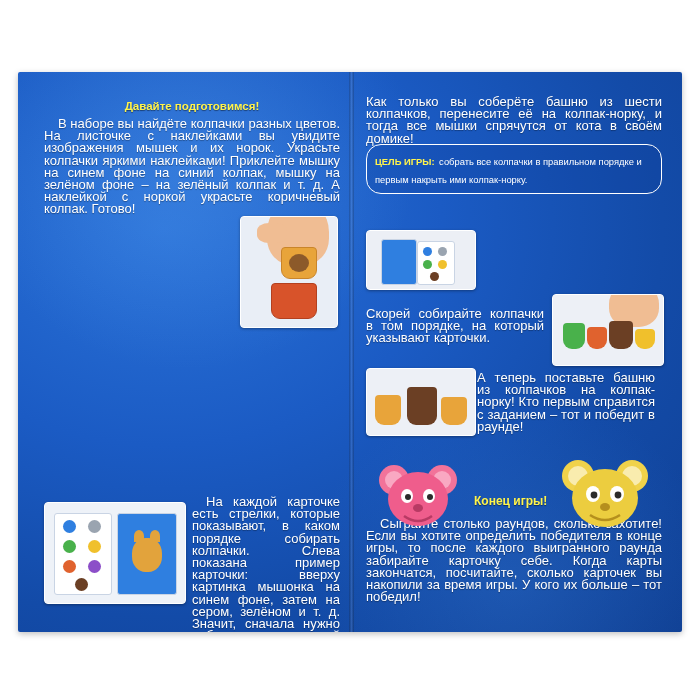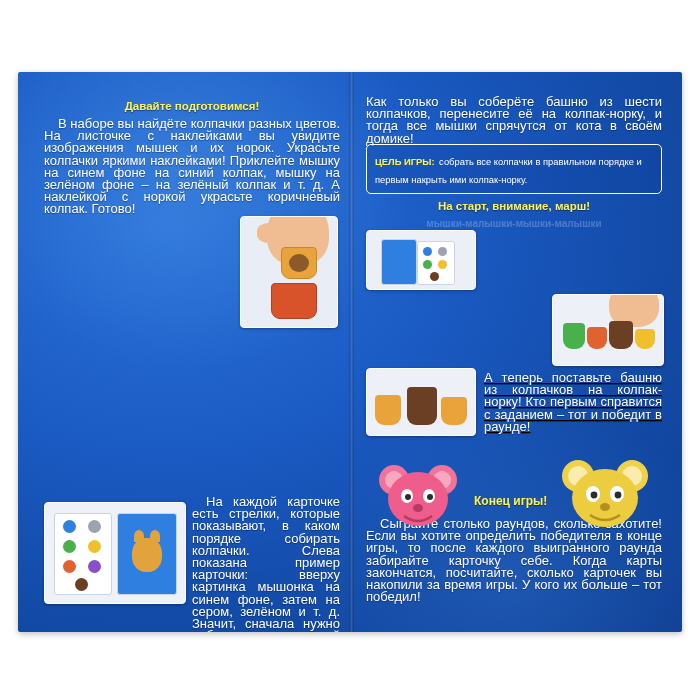--- a/index.html
+++ b/index.html
@@ -88,21 +88,21 @@
 
   .block { position: absolute; }
 
   
   .goalbox {
     position: absolute;
     left: 0; top: 0;
     width: 296px;
     box-sizing: border-box;
     border: 1.6px solid #ffffff;
-    border-radius: 5px;
+    border-radius: 15px;
     padding: 6px 8px;
     background: rgba(10,60,150,0.25);
   }
   .goalbox .lbl {
     color: #fff44d;
     font-weight: bold;
     font-size: 9.4px;
   }
   .goalbox .body {
     color: #ffffff;
@@ -217,24 +217,20 @@
 
       <div class="block" style="left:0; top:24px; width:296px;">
         <p class="txt noind">Как только вы соберёте башню из шести колпачков, перенесите её на колпак-норку, и тогда все мышки спрячутся от кота в своём домике!</p>
       </div>
 
       <div class="goalbox" style="top:72px;">
         <span class="lbl">ЦЕЛЬ ИГРЫ:</span>
         <span class="body">собрать все колпачки в правильном порядке и первым накрыть ими колпак-норку.</span>
       </div>
 
-      <div class="block" style="left:0; top:128px; width:296px;">
-        <h3 class="head">На старт, внимание, марш!</h3>
-        <div class="faded">мышки-малышки-мышки-малышки</div>
-      </div>
 
       <div class="photo" style="left:0; top:158px; width:108px; height:58px;">
         <div class="inner" style="background:#eceff5;">
           <div class="card" style="left:14px; top:8px; width:34px; height:44px; background:#2f7fe0;"></div>
           <div class="card" style="left:50px; top:10px; width:36px; height:42px;">
             <div class="dot" style="left:5px; top:5px; width:9px; height:9px; background:#2f7fe0;"></div>
             <div class="dot" style="left:20px; top:5px; width:9px; height:9px; background:#9aa4b0;"></div>
             <div class="dot" style="left:5px; top:18px; width:9px; height:9px; background:#49b14b;"></div>
             <div class="dot" style="left:20px; top:18px; width:9px; height:9px; background:#f0c02c;"></div>
             <div class="dot" style="left:12px; top:30px; width:9px; height:9px; background:#6b3f24;"></div>
@@ -244,29 +240,32 @@
 
       <div class="photo" style="left:186px; top:222px; width:110px; height:70px;">
         <div class="inner" style="background:#edf0f6;">
           <div class="hand" style="left:56px; top:-14px; width:50px; height:46px; background:#f0bd93;"></div>
           <div class="cup" style="left:10px; top:28px; width:22px; height:26px; background:#49b14b;"></div>
           <div class="cup" style="left:34px; top:32px; width:20px; height:22px; background:#e0622e;"></div>
           <div class="cup" style="left:56px; top:26px; width:24px; height:28px; background:#6b3f24;"></div>
           <div class="cup" style="left:82px; top:34px; width:20px; height:20px; background:#f0c02c;"></div>
         </div>
       </div>
+      <div class="block" style="left:0; top:236px; width:178px;">
+        <p class="txt noind">Скорей собирайте колпачки в том порядке, на который указывают карточки.</p>
+      </div>
 
       <div class="photo" style="left:0; top:296px; width:108px; height:66px;">
         <div class="inner" style="background:#edf0f6;">
           <div class="cup" style="left:8px; top:26px; width:26px; height:30px; background:#e8a43a;"></div>
           <div class="cup" style="left:40px; top:18px; width:30px; height:38px; background:#6b3f24;"></div>
           <div class="cup" style="left:74px; top:28px; width:26px; height:28px; background:#e8a43a;"></div>
         </div>
       </div>
-      <div class="block" style="left:118px; top:300px; width:178px;text-decoration:underline;">
+      <div class="block" style="left:111px; top:300px; width:178px;">
         <p class="txt noind">А теперь поставьте башню из колпачков на колпак-норку! Кто первым справится с заданием – тот и победит в раунде!</p>
       </div>
 
       <div class="mouse-pink" style="left:8px; top:382px; width:92px; height:76px;">
         <svg width="92" height="76" viewBox="0 0 92 76">
           <ellipse cx="20" cy="26" rx="15" ry="15" fill="#f2739a"></ellipse>
           <ellipse cx="68" cy="26" rx="15" ry="15" fill="#f2739a"></ellipse>
           <ellipse cx="20" cy="26" rx="9" ry="9" fill="#f9a8c2"></ellipse>
           <ellipse cx="68" cy="26" rx="9" ry="9" fill="#f9a8c2"></ellipse>
           <ellipse cx="44" cy="45" rx="30" ry="27" fill="#ef5d8c"></ellipse>

